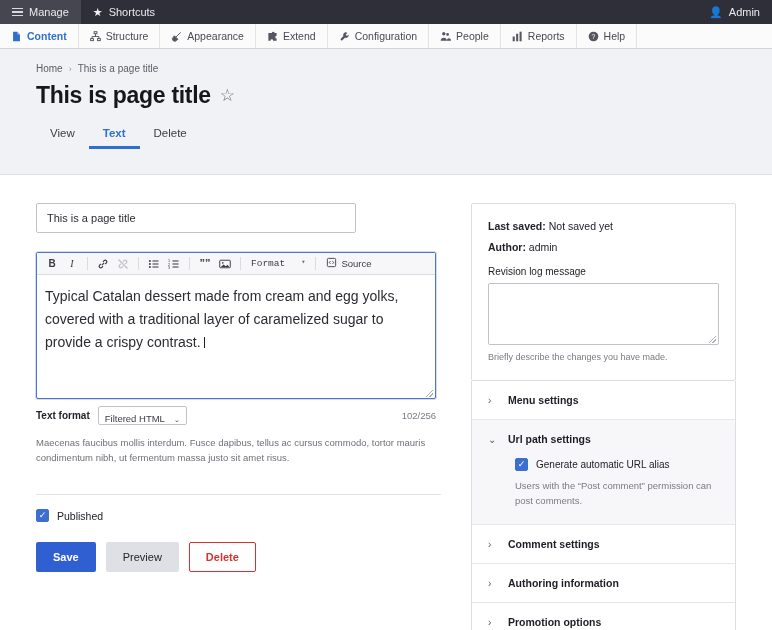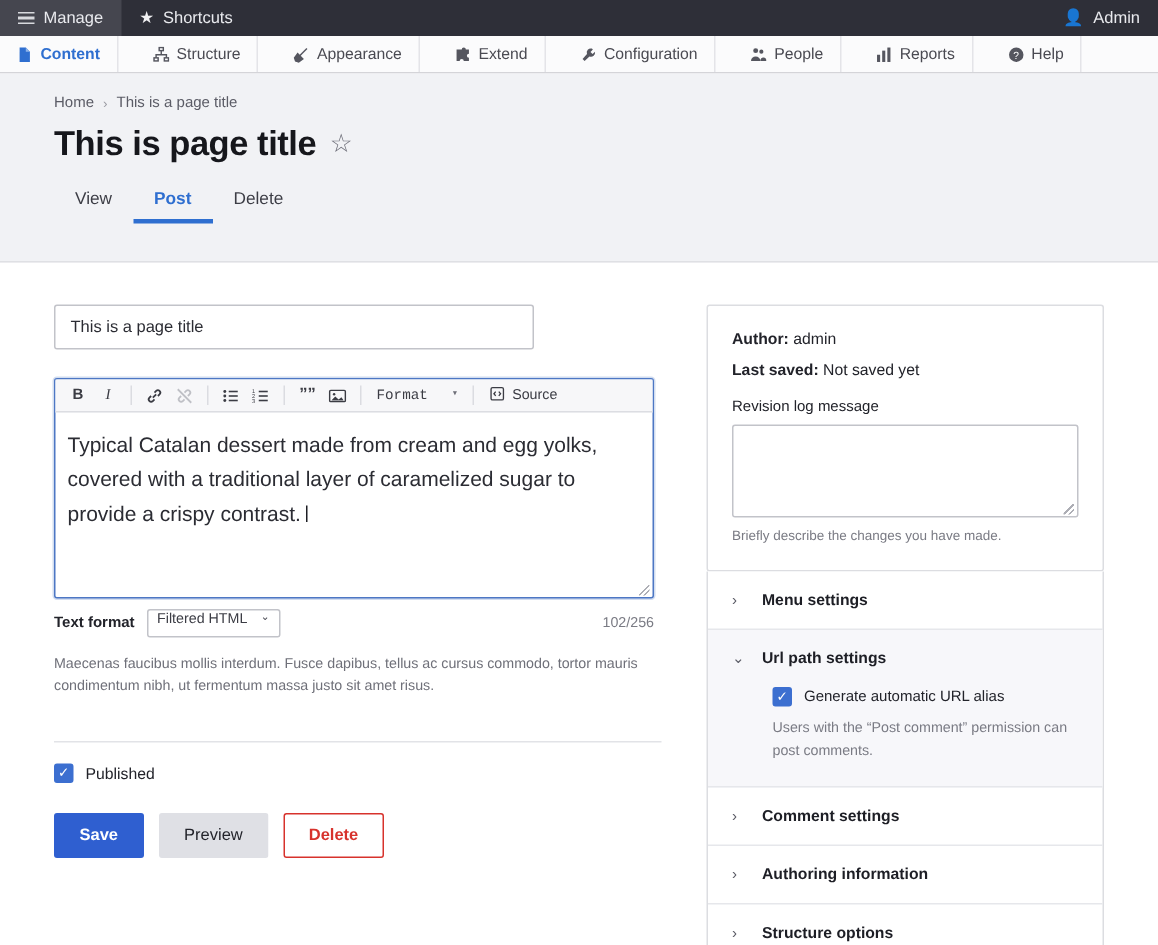--- a/index.html
+++ b/index.html
@@ -36,21 +36,20 @@
   .user-glyph { font-size: 11px; line-height: 1; color: #f1f1f3; }
 
   
   .admin-menu {
     height: 25px;
     background: #fbfbfc;
     border-bottom: 1px solid #d4d4d8;
     display: flex;
     align-items: stretch;
     font-size: 10.5px;
-    gap: 12px;
   }
   .menu-item {
     display: flex; align-items: center; gap: 5px;
     padding: 0 11px;
     color: #4a4a52;
     border-right: 1px solid #e4e4e8;
     white-space: nowrap;
   }
   .menu-item:first-child { border-left: none; }
   .menu-item.active { color: #2f6fd0; font-weight: bold; }
@@ -170,21 +169,21 @@
   }
   .format-row {
     display: flex; align-items: center; justify-content: space-between;
     width: 400px; margin-top: 7px;
   }
   .format-left { display: flex; align-items: center; gap: 8px; }
   .format-label { font-size: 10px; font-weight: bold; color: #22232a; }
   .select-box {
     border: 1px solid #c2c3c9; border-radius: 2px;
     background: #fff; height: 19px;
-    display: flex; align-items: flex-start; gap: 9px;
+    display: flex; align-items: flex-end; gap: 9px;
     padding: 0 6px;
     font-size: 9.5px; color: #3b3c44;
   }
   .select-caret { font-size: 7px; color: #4b4c55; }
   .char-count { font-size: 9.5px; color: #7a7b84; }
   .help-text {
     font-size: 9.5px; color: #6f7079; line-height: 1.6;
     margin-top: 10px; width: 400px;
   }
 
@@ -370,21 +369,21 @@
     <span>This is a page title</span>
   </div>
 
   <div class="page-title-row">
     <span class="page-title">This is page title</span>
     <span class="star-outline">☆</span>
   </div>
 
   <div class="tabs">
     <div class="tab">View</div>
-    <div class="tab active">Post</div>
+    <div class="tab active">Text</div>
     <div class="tab">Delete</div>
   </div>
 </div>
 
 <div class="content-wrap">
 
   <div class="col-main">
 
     <div class="field-block">
       <input class="text-input" type="text" value="This is a page title" style="">
@@ -489,26 +488,26 @@
       <button class="btn btn-primary">Save</button>
       <button class="btn btn-secondary">Preview</button>
       <button class="btn btn-danger">Delete</button>
     </div>
   </div>
 
   <div class="col-side">
 
     <div class="side-card">
       <div class="side-line">
+        <b>Last saved:</b>
+        <span>Not saved yet</span>
+      </div>
+      <div class="side-line">
         <b>Author:</b>
         <span>admin</span>
-      </div>
-      <div class="side-line">
-        <b>Last saved:</b>
-        <span>Not saved yet</span>
       </div>
       <div class="side-sub-label">Revision log message</div>
       <div class="textarea"></div>
       <div class="side-help">Briefly describe the changes you have made.</div>
     </div>
 
     <div class="accordion">
 
       <div class="acc-item">
         <div class="acc-head">
@@ -541,19 +540,19 @@
       <div class="acc-item">
         <div class="acc-head">
           <span class="acc-chevron">›</span>
           <span class="acc-title">Authoring information</span>
         </div>
       </div>
 
       <div class="acc-item">
         <div class="acc-head">
           <span class="acc-chevron">›</span>
-          <span class="acc-title">Structure options</span>
+          <span class="acc-title">Promotion options</span>
         </div>
       </div>
 
     </div>
   </div>
 </div>
 
 </body></html>

